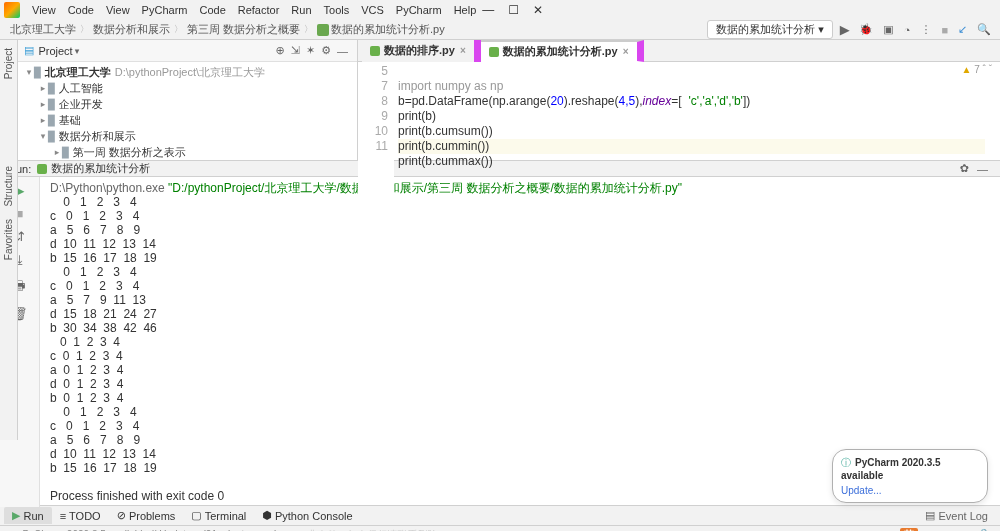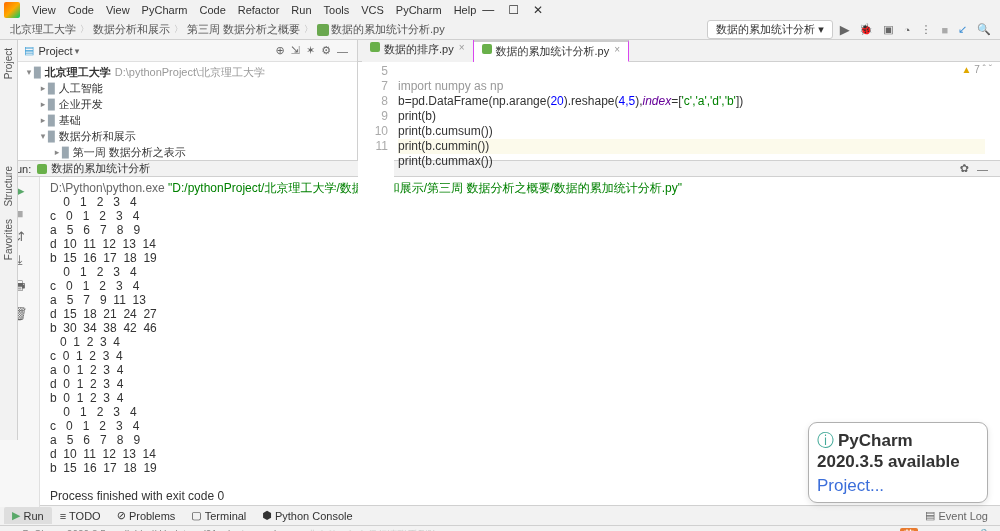--- a/index.html
+++ b/index.html
@@ -39,32 +39,32 @@
     .tree { padding: 2px 0; font-size: 11px; }
     .tree-row { display: flex; align-items: center; height: 16px; padding-left: 6px; }
     .tree-row .exp { width: 10px; color: #888; font-size: 9px; text-align: center; }
     .tree-row .folder-icon { color: #9aa7b0; margin-right: 3px; font-size: 10px; }
     .tree-row .node-label { color: #333; }
     .tree-row .path { color: #999; margin-left: 4px; }
     .tree-row.bold .node-label { font-weight: 700; }
     
     .editor-area { flex: 1; background: #fff; display: flex; flex-direction: column; }
     .editor-tabs { height: 22px; display: flex; align-items: center; border-bottom: 1px solid #d0d0d0; padding-left: 4px; background: #f2f2f2; }
-    .editor-tab { display: flex; align-items: flex-start; padding: 2px 8px; font-size: 11px; height: 22px; border-right: 1px solid #d946ef; background: #f2f2f2; }
+    .editor-tab { display: flex; align-items: center; padding: 2px 8px; font-size: 11px; height: 22px; border-right: 7px solid #d946ef; background: #f2f2f2; font-weight: bold; }
     .editor-tab.active { background: #fff; border-top: 2px solid #ccc; border-bottom: 1px solid #fff; margin-bottom: -1px; }
     .editor-tab .tab-icon { display: inline-block; width: 10px; height: 10px; background: #69b04a; border-radius: 2px; margin-right: 4px; }
     .editor-tab .close { margin-left: 5px; color: #999; font-size: 10px; }
     
     .editor-body { flex: 1; display: flex; font-family: 'Consolas', monospace; font-size: 12px; position: relative; }
     .gutter { width: 36px; text-align: right; color: #aaa; padding: 2px 6px 0 0; line-height: 15px; background: #fff; }
     .code { flex: 1; padding: 2px 15px 0 4px; line-height: 15px; white-space: pre; }
     .code .ln { height: 15px; }
     .code .ln.hl { background: #fcfaeb; }
     .code .num { color: #0000ff; }
-    .code .str { color: #008000; }
+    .code .str { color: #008000; margin-left: 7px; }
     .code .name { color: #660099; font-style: italic; }
     .editor-warns { position: absolute; top: 2px; right: 8px; font-size: 10px; color: #999; }
     .editor-warns .warn-icon { color: #e0a800; }
     
     .run-window { border-top: 1px solid #d0d0d0; background: #fff; height: 345px; display: flex; flex-direction: column; }
     .run-header { height: 20px; display: flex; align-items: center; padding: 0 8px; background: #f2f2f2; border-bottom: 1px solid #d0d0d0; font-size: 11px; }
     .run-header .run-label { font-weight: 400; margin-right: 6px; }
     .run-header .run-file-icon { display: inline-block; width: 10px; height: 10px; background: #69b04a; border-radius: 2px; margin-right: 4px; }
     .run-header .spacer { flex: 1; }
     .run-header .hbtn { padding: 0 4px; color: #666; cursor: pointer; }
@@ -73,21 +73,21 @@
     .run-gutter { width: 40px; border-right: 1px solid #e0e0e0; display: flex; flex-direction: column; align-items: center; gap: 8px; padding-top: 6px; background: #f7f7f7; }
     .run-gutter .gbtn { color: #666; font-size: 13px; cursor: pointer; }
     .run-gutter .play { color: #59a869; }
     .run-output { flex: 1; padding: 4px 10px; font-family: 'Consolas', monospace; font-size: 12px; line-height: 14px; white-space: pre; color: #333; overflow: auto; }
     .run-output .cmd { color: #666; }
     .run-output .path-str { color: #008000; }
     
     .left-strip { position: absolute; left: 0; top: 160px; width: 18px; height: 280px; background: #f2f2f2; border-right: 1px solid #d0d0d0; display: flex; flex-direction: column; align-items: center; }
     .left-strip .rot { writing-mode: vertical-rl; transform: rotate(180deg); font-size: 10px; padding: 6px 0; color: #555; }
     
-    .popup { position: absolute; right: 12px; bottom: 28px; width: 180px; background: #fff; border: 1px solid #b0b0b0; border-radius: 9px; padding: 6px 8px; font-size: 17px; box-shadow: 0 2px 6px rgba(0,0,0,0.1); }
+    .popup { position: absolute; right: 12px; bottom: 28px; width: 156px; background: #fff; border: 1px solid #b0b0b0; border-radius: 14px; padding: 6px 8px; font-size: 10px; box-shadow: 0 2px 6px rgba(0,0,0,0.1); }
     .popup .popup-title { font-weight: 700; color: #333; }
     .popup .popup-link { color: #3b6eda; margin-top: 4px; cursor: pointer; }
     .popup .info-icon { color: #4a9; margin-right: 4px; }
     
     .bottom-tabs { height: 20px; display: flex; align-items: center; background: #f2f2f2; border-top: 1px solid #d0d0d0; padding: 0 4px; font-size: 11px; }
     .bottom-tabs .btab { padding: 2px 8px; display: flex; align-items: center; gap: 3px; cursor: pointer; }
     .bottom-tabs .btab.active { background: #dedede; border-radius: 2px 2px 0 0; }
     .bottom-tabs .spacer { flex: 1; }
     .bottom-tabs .evt { color: #666; }
     
@@ -270,21 +270,21 @@
   </div>
 </div>
 
 <div class="left-strip">
   <div class="rot">Structure</div>
   <div class="rot">Favorites</div>
 </div>
 
 <div class="popup">
   <div><span class="info-icon">ⓘ</span><span class="popup-title">PyCharm 2020.3.5 available</span></div>
-  <div class="popup-link">Project...</div>
+  <div class="popup-link">Update...</div>
 </div>
 
 <div class="bottom-tabs">
   <div class="btab active">
       <span style="color:#59a869">▶</span>
       <span>Run</span>
     </div>
   <div class="btab">
       <span>≡</span>
       <span>TODO</span>

